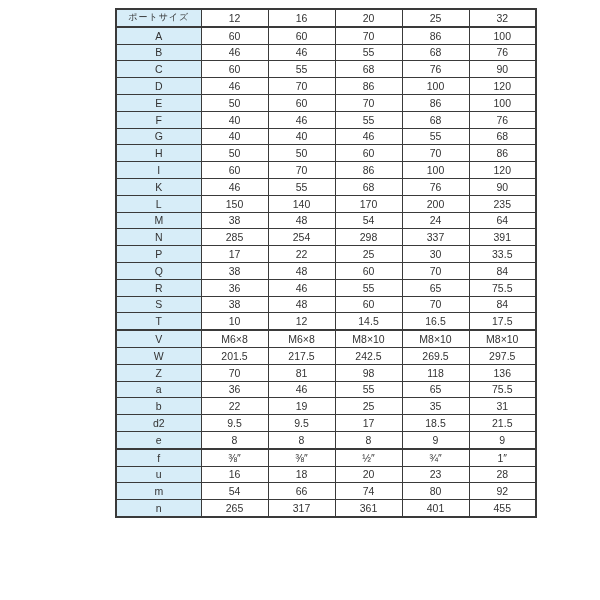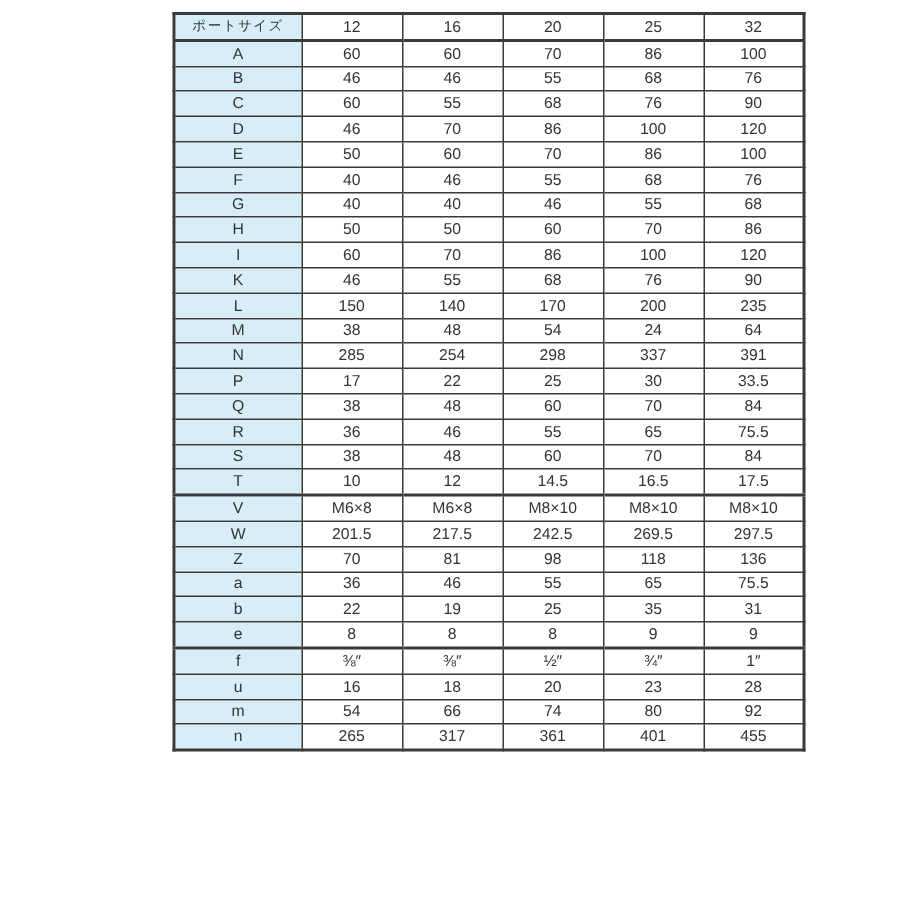--- a/index.html
+++ b/index.html
@@ -246,20 +246,28 @@
         </tr>
         <tr>
           <td class="label-cell">b</td>
           <td class="value-cell">22</td>
           <td class="value-cell">19</td>
           <td class="value-cell">25</td>
           <td class="value-cell">35</td>
           <td class="value-cell">31</td>
         </tr>
         <tr>
+          <td class="label-cell">d2</td>
+          <td class="value-cell">9.5</td>
+          <td class="value-cell">9.5</td>
+          <td class="value-cell">17</td>
+          <td class="value-cell">18.5</td>
+          <td class="value-cell">21.5</td>
+        </tr>
+        <tr>
           <td class="label-cell">e</td>
           <td class="value-cell">8</td>
           <td class="value-cell">8</td>
           <td class="value-cell">8</td>
           <td class="value-cell">9</td>
           <td class="value-cell">9</td>
         </tr>
         <tr class="group-start">
           <td class="label-cell">f</td>
           <td class="value-cell">⅜″</td>

